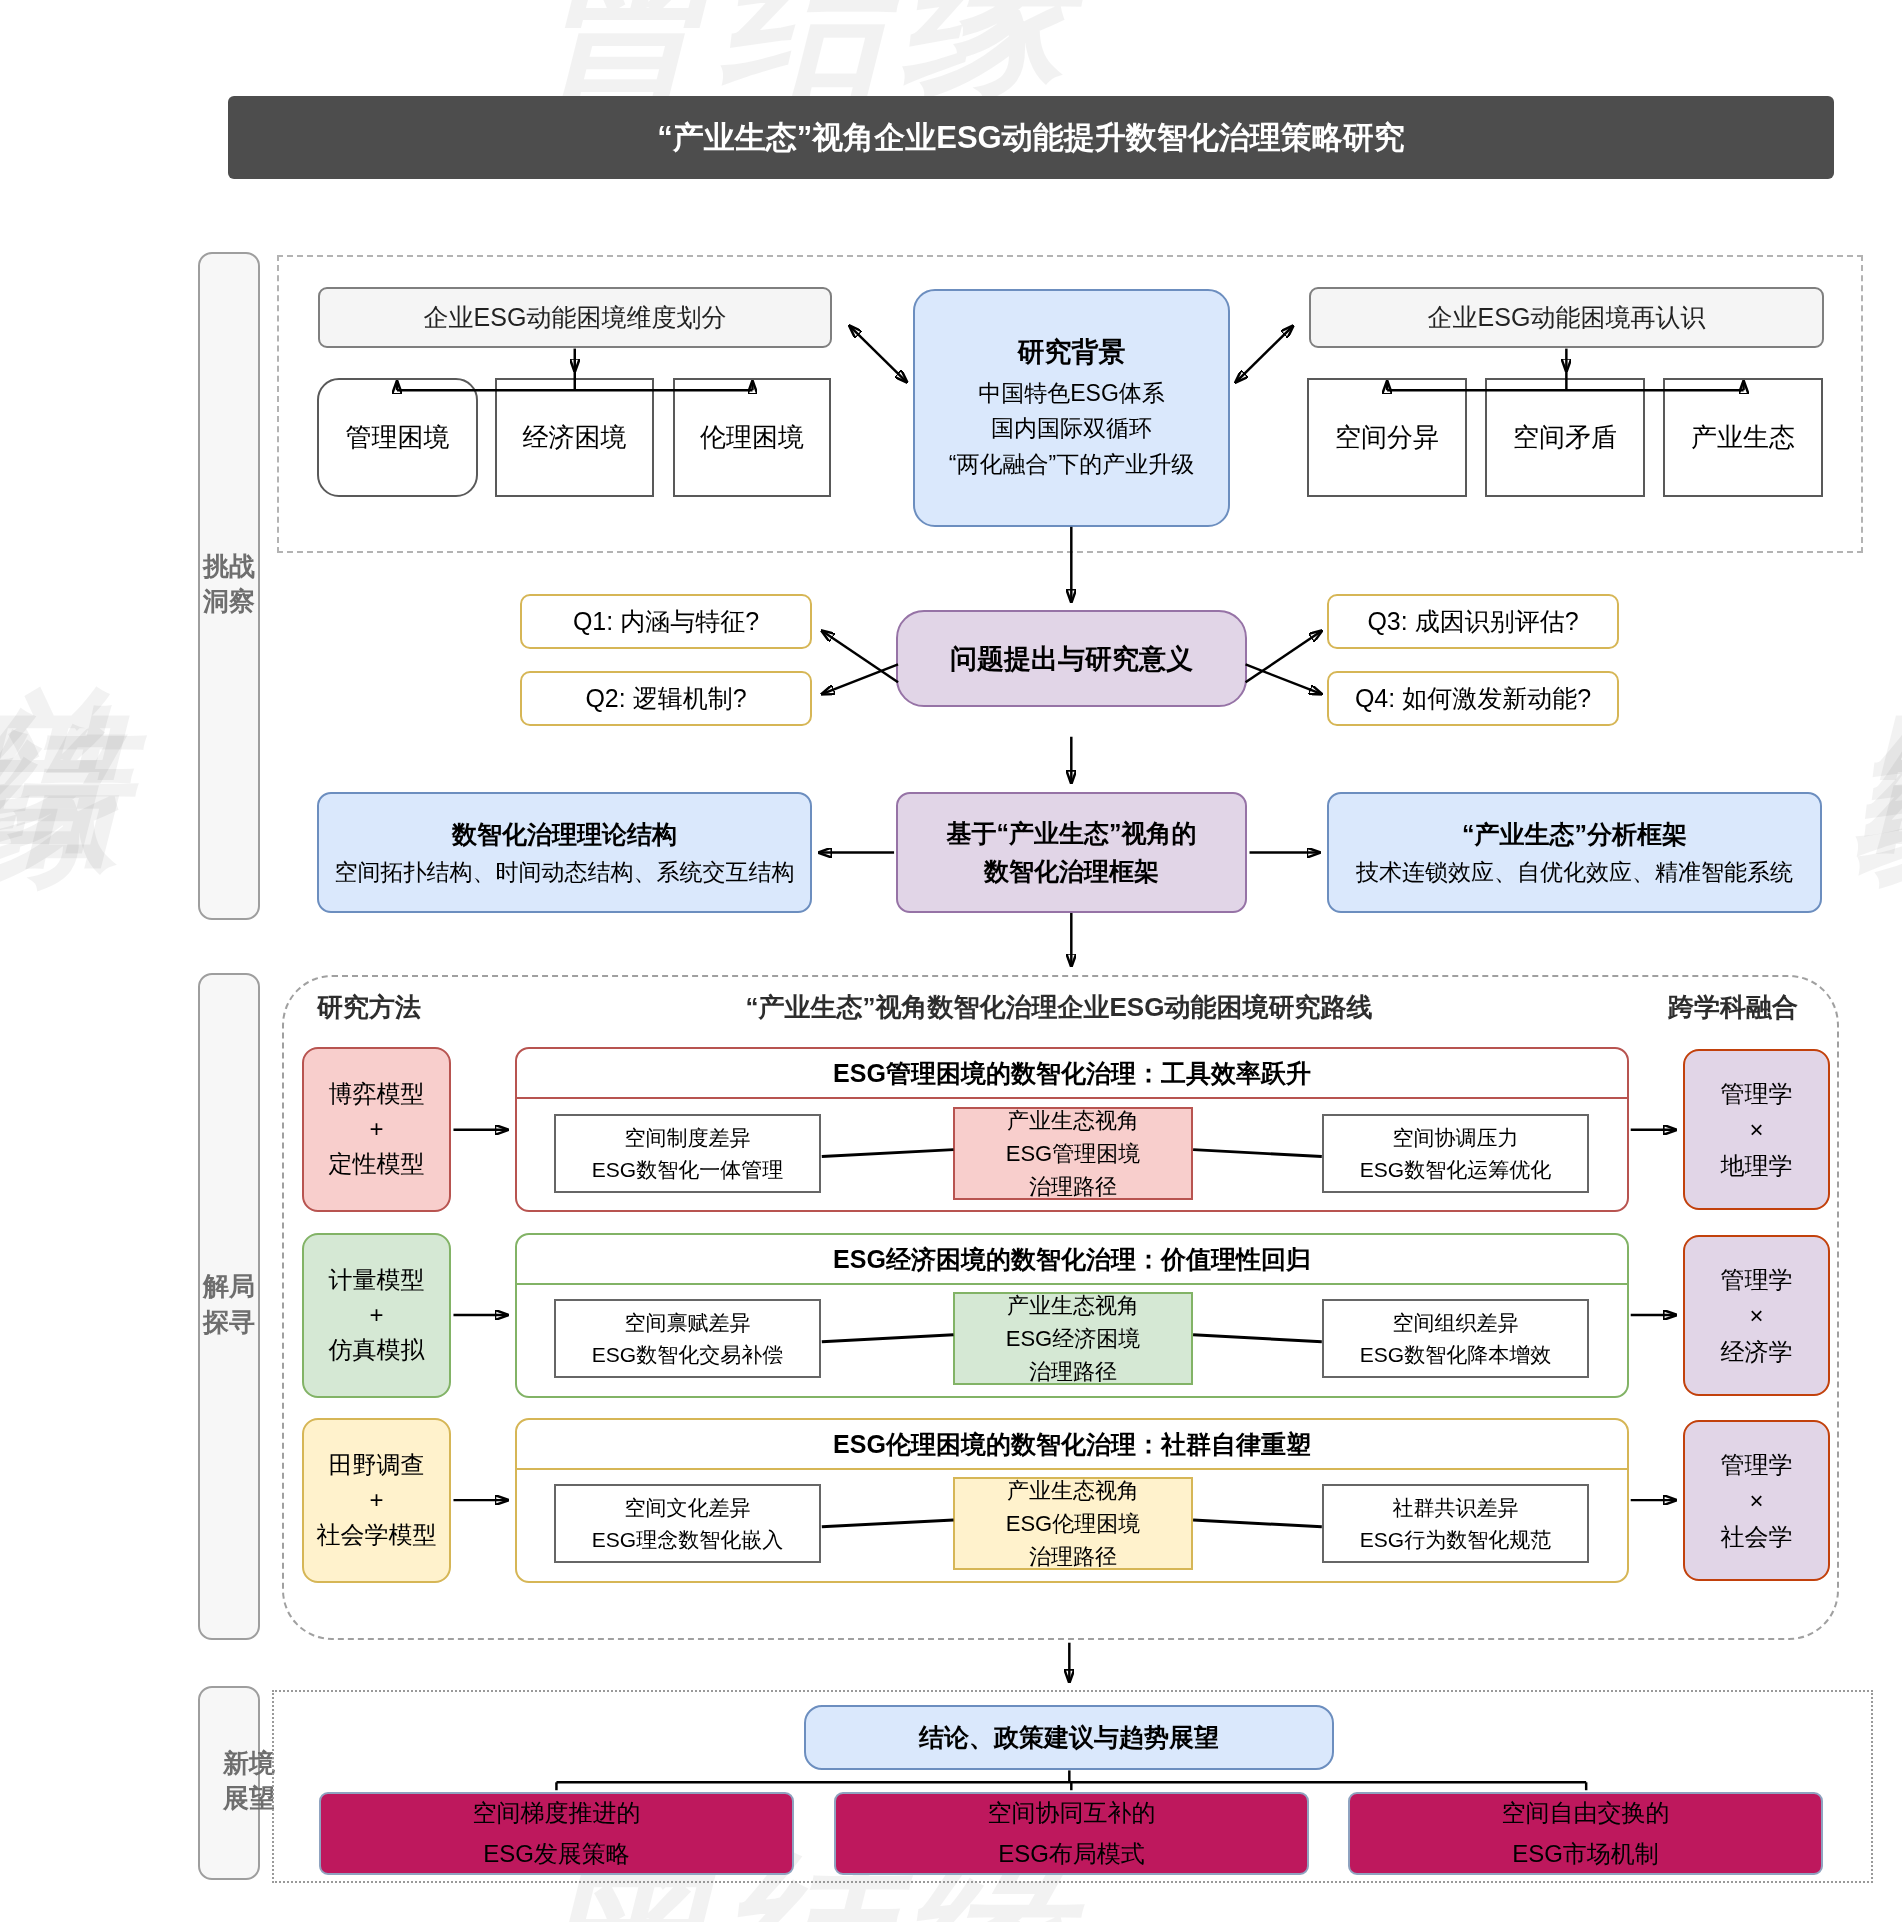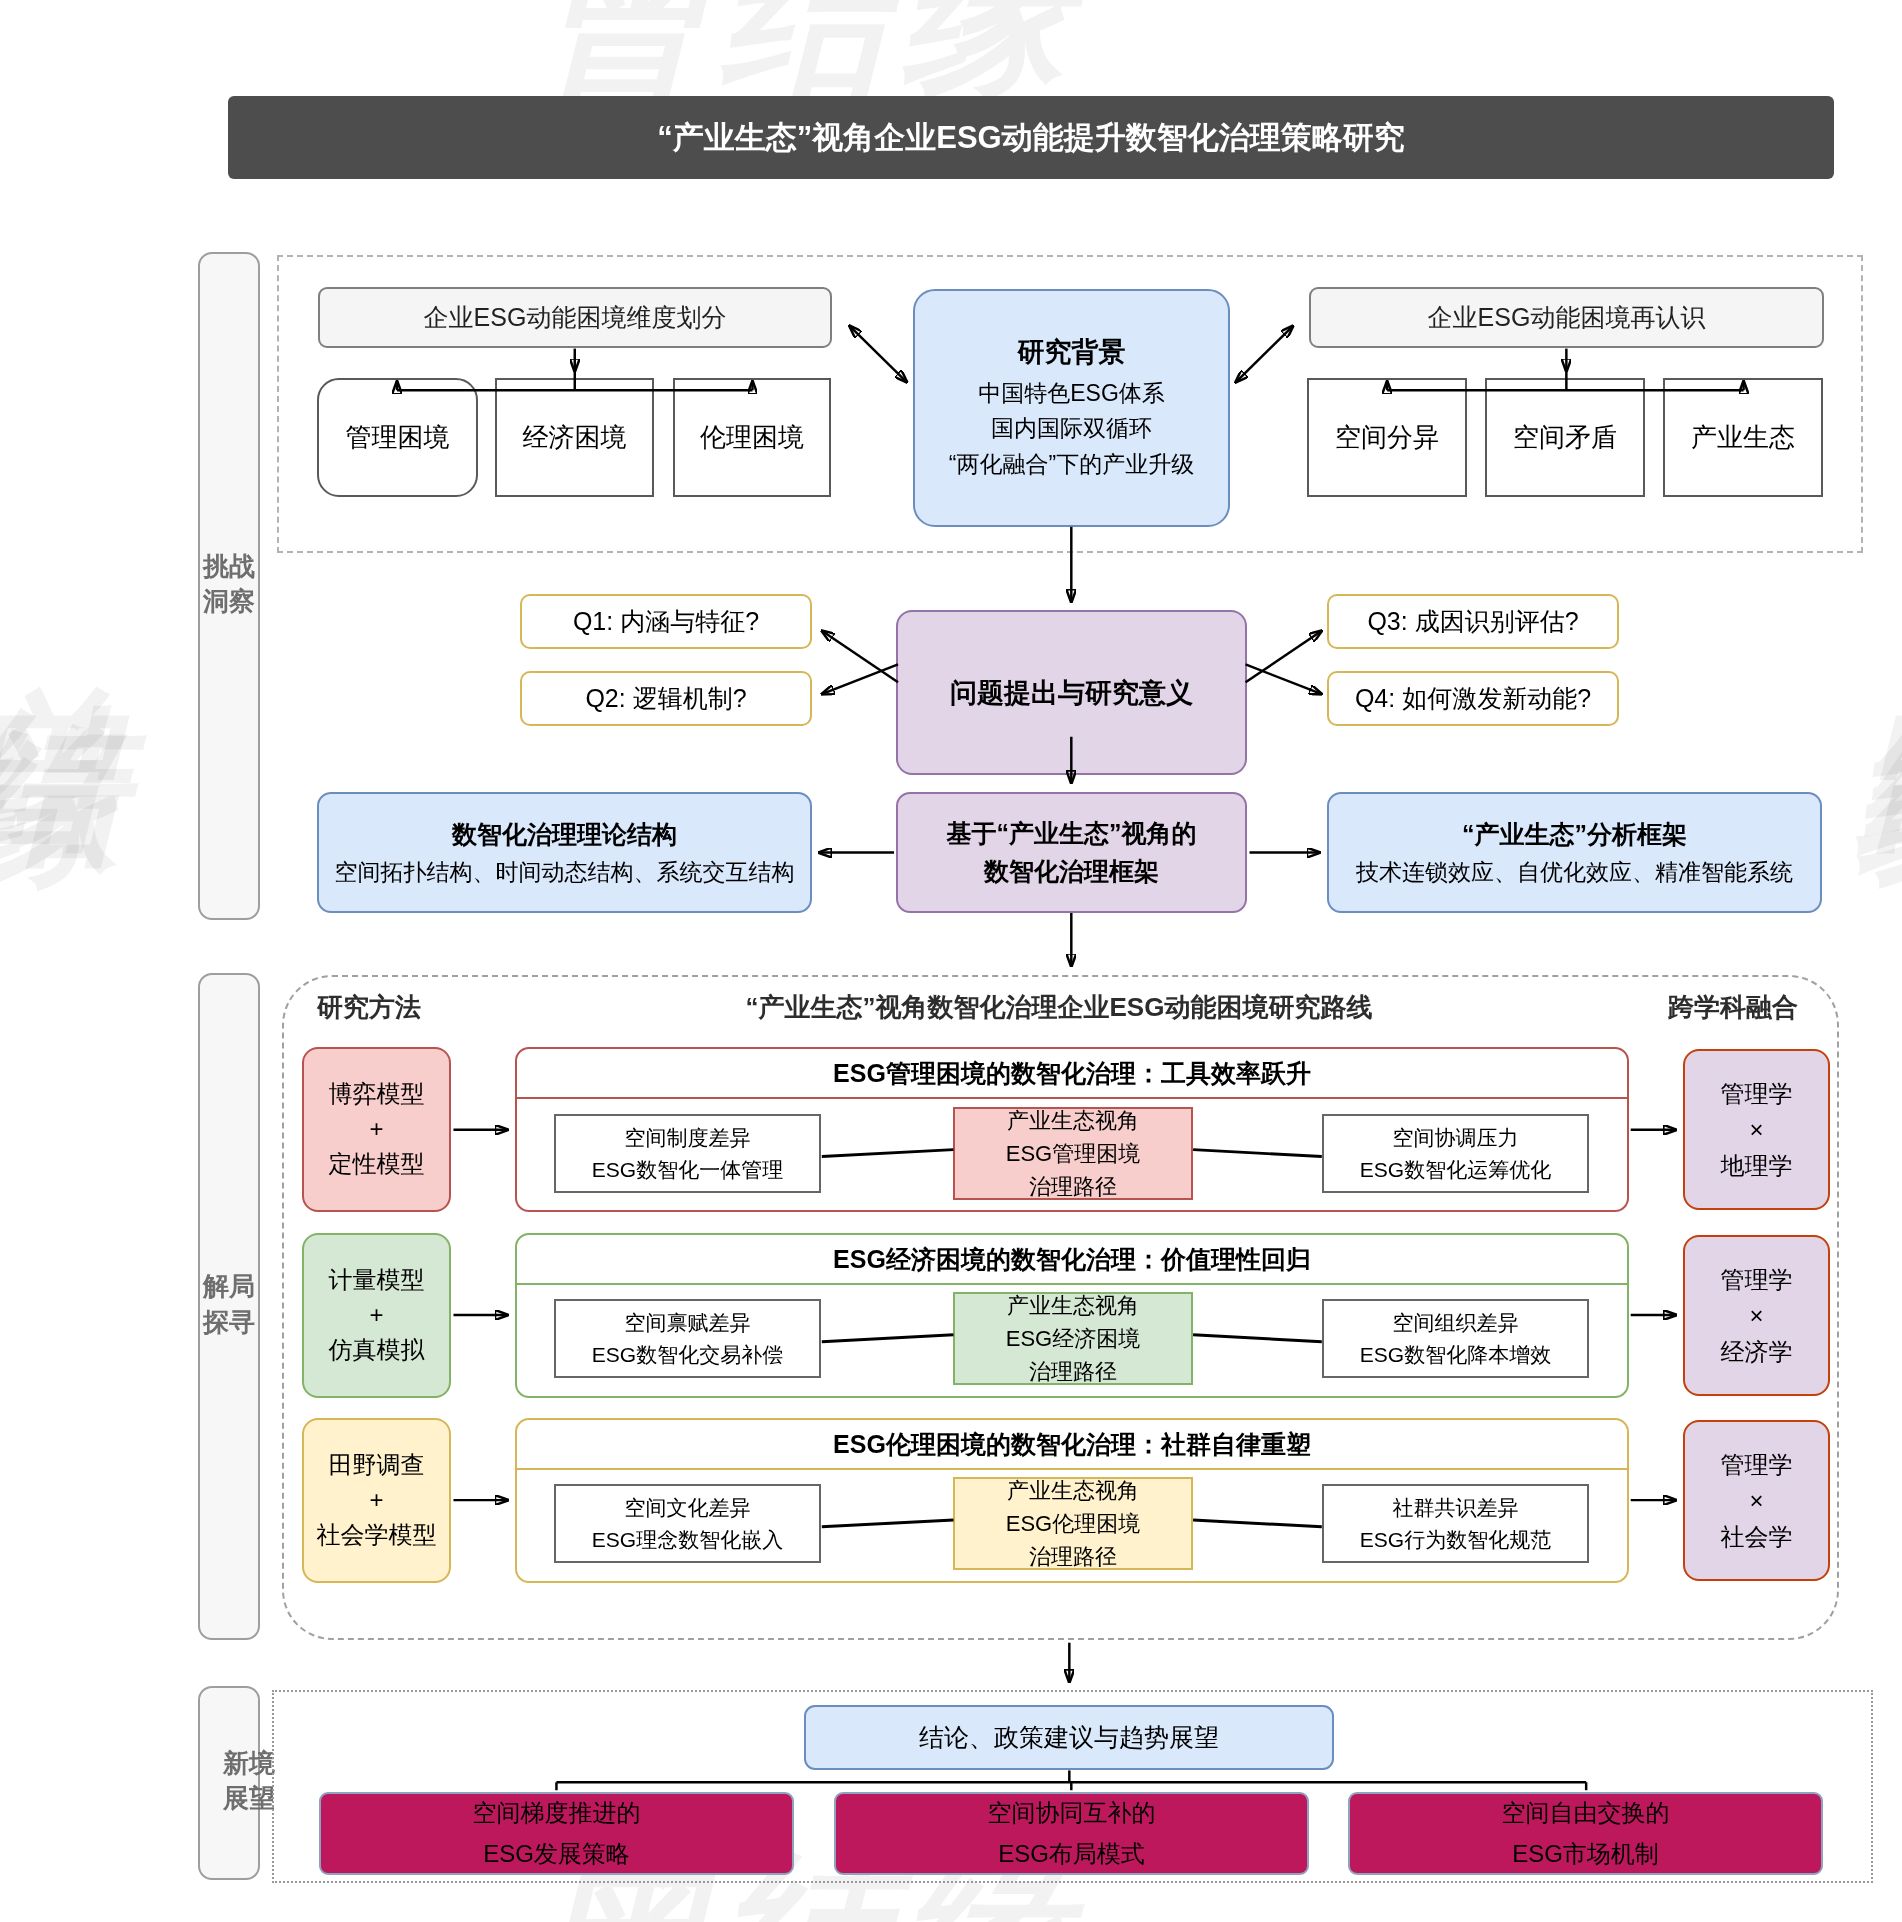--- a/index.html
+++ b/index.html
@@ -43,21 +43,21 @@
   .rowgroup .gtitle{height:50px;display:flex;align-items:center;justify-content:center;
                     font-weight:700;font-size:25px;border-bottom:2px solid #000;box-sizing:border-box;}
   .innerwhite{background:#fff;border:2.5px solid #666;font-size:21px;line-height:1.5;}
   .innercolor{border:2px solid #000;font-size:22px;line-height:1.5;}
   .discipline{border-radius:16px;font-size:24px;line-height:1.5;background:#e1d5e7;border:2px solid #c2410c;}
 
   .r1 .rowgroup,.r1 .gtitle{border-color:#b85450;}
   .r2 .rowgroup,.r2 .gtitle{border-color:#82b366;}
   .r3 .rowgroup,.r3 .gtitle{border-color:#d6b656;}
 
-  .conclhdr{background:#dae8fc;border:2px solid #6c8ebf;border-radius:11px;font-weight:400;font-size:25px;}
+  .conclhdr{background:#dae8fc;border:2px solid #6c8ebf;border-radius:18px;font-weight:700;font-size:25px;}
   .conclbox{background:#be185d;border:2px solid #8fa3c0;border-radius:9px;font-size:24px;line-height:1.7;}
 
   svg.overlay{position:absolute;left:0;top:0;pointer-events:none;}
   svg.overlay path{stroke:#000;stroke-width:2.5;fill:none;}
   svg.overlay path.thick{stroke-width:3;}
 </style>
 </head>
 <body>
 
 <div class="canvas">
@@ -93,21 +93,21 @@
     <div class="bg-line">“两化融合”下的产业升级</div>
   </div>
 
   <div class="abs flexc grayhdr" style="left:1309px;top:287px;width:515px;height:61px;">企业ESG动能困境再认识</div>
   <div class="abs flexc plainbox" style="left:1307px;top:378px;width:160px;height:119px;">空间分异</div>
   <div class="abs flexc plainbox" style="left:1485px;top:378px;width:160px;height:119px;">空间矛盾</div>
   <div class="abs flexc plainbox" style="left:1663px;top:378px;width:160px;height:119px;">产业生态</div>
 
   <div class="abs flexc qbox" style="left:520px;top:594px;width:292px;height:55px;">Q1: 内涵与特征?</div>
   <div class="abs flexc qbox" style="left:520px;top:671px;width:292px;height:55px;">Q2: 逻辑机制?</div>
-  <div class="abs flexc purplebox qp-title" style="left:896px;top:610px;width:351px;height:165px;border-radius:16px;">问题提出与研究意义</div>
+  <div class="abs flexc purplebox qp-title" style="left:896px;top:610px;width:351px;height:97px;border-radius:28px;">问题提出与研究意义</div>
   <div class="abs flexc qbox" style="left:1327px;top:594px;width:292px;height:55px;">Q3: 成因识别评估?</div>
   <div class="abs flexc qbox" style="left:1327px;top:671px;width:292px;height:55px;">Q4: 如何激发新动能?</div>
 
   <div class="abs flexc bluebox" style="left:317px;top:792px;width:495px;height:121px;">
     <div class="fw-title">数智化治理理论结构</div>
     <div class="fw-sub">空间拓扑结构、时间动态结构、系统交互结构</div>
   </div>
   <div class="abs flexc purplebox" style="left:896px;top:792px;width:351px;height:121px;">
     <div class="fw-center">基于“产业生态”视角的</div>
     <div class="fw-center">数智化治理框架</div>

